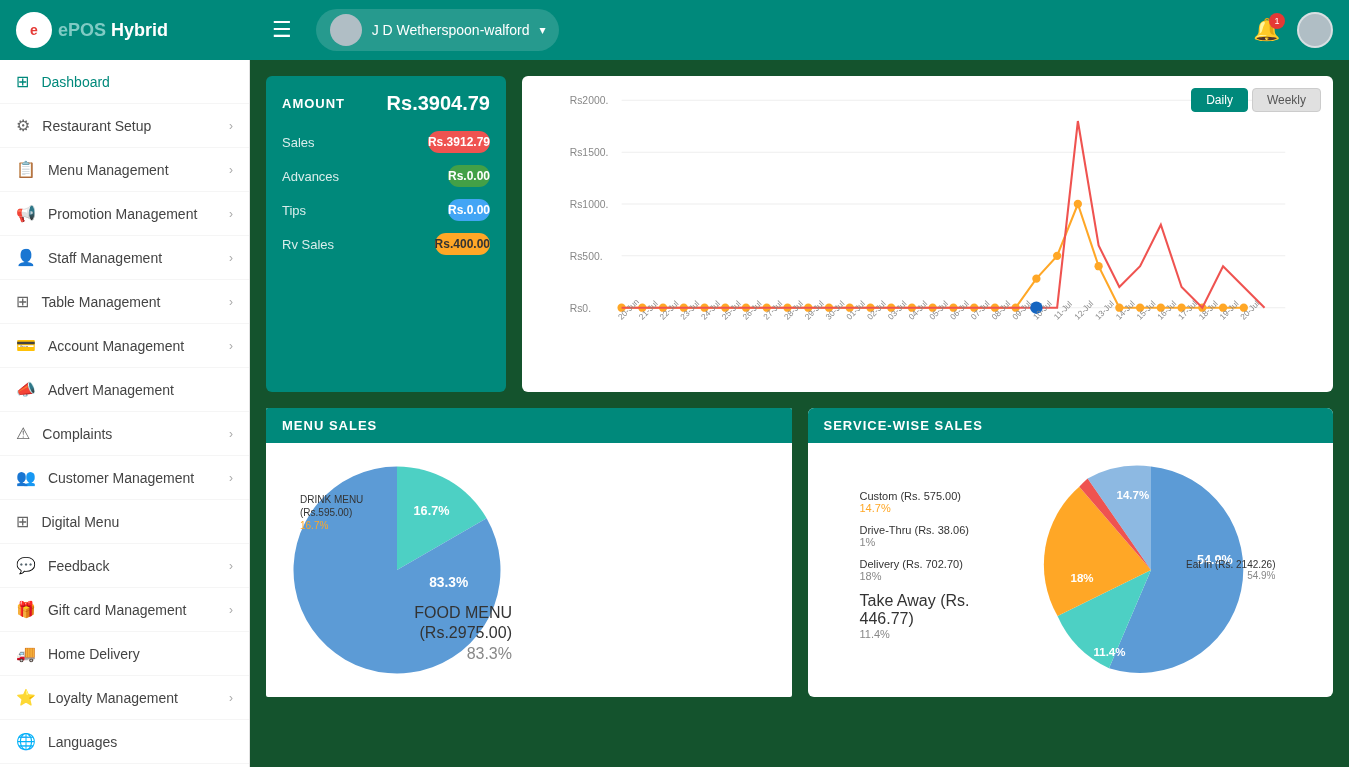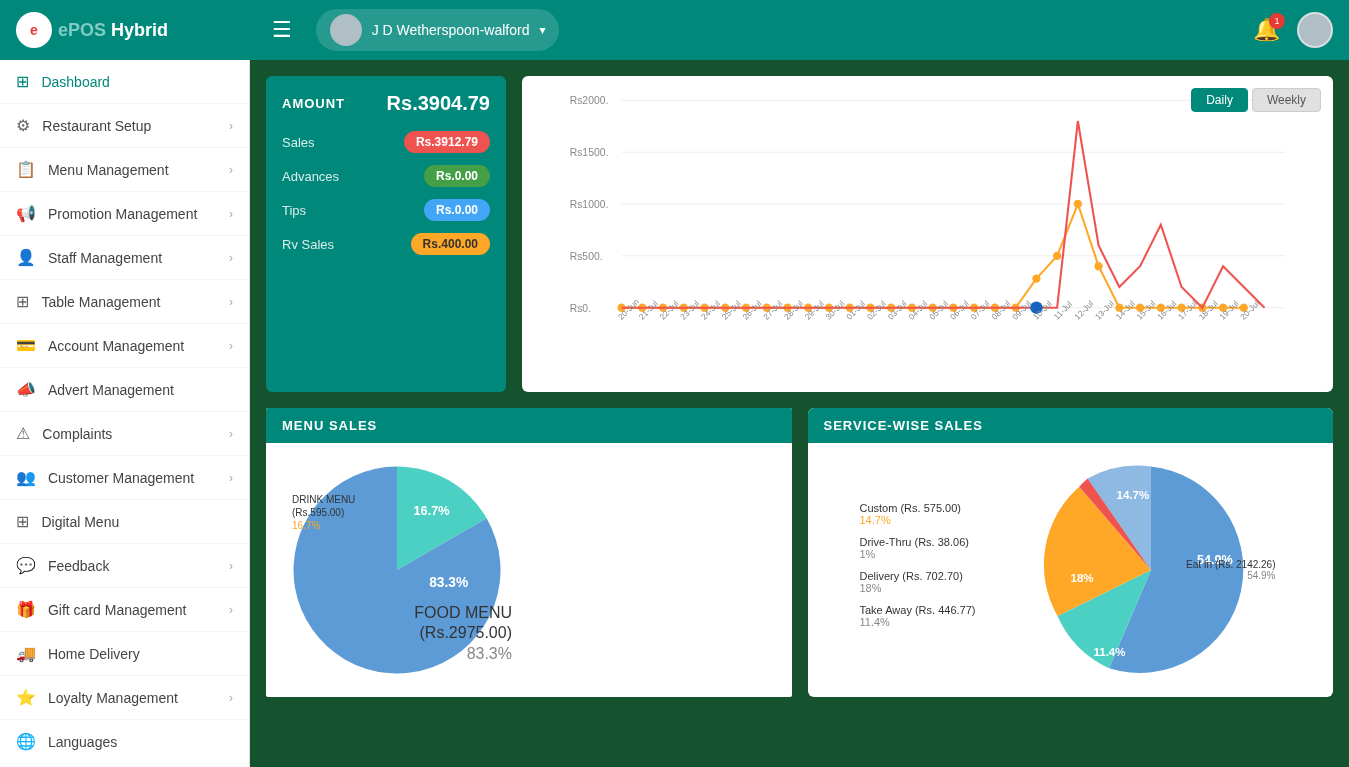--- a/index.html
+++ b/index.html
@@ -172,21 +172,21 @@
     }
     .amount-row {
       display: flex;
       justify-content: space-between;
       align-items: center;
       margin-bottom: 12px;
     }
     .amount-label { color: rgba(255,255,255,0.85); font-size: 13px; }
     .amount-badge {
       border-radius: 12px;
-      padding: 4px 12px;
+      padding: 4px 0;
       font-size: 12px;
       font-weight: bold;
       color: white;
     }
     .badge-red { background: #ef5350; }
     .badge-green { background: #43a047; }
     .badge-blue { background: #42a5f5; }
     .badge-purple { background: #7e57c2; }
     .badge-orange { background: #ffa726; color: #333; }
 
@@ -557,21 +557,21 @@
             <svg viewBox="0 0 200 200" width="230" height="230">
 
               <path d="M100,100 L100,10 A90,90 0 0,1 177.94,55 Z" fill="#4dd0c4"></path>
 
               <path d="M100,100 L177.94,55 A90,90 0 1,1 100,10 Z" fill="#5c9bd6"></path>
 
               <text x="145" y="115" font-size="12" fill="white" font-weight="bold" text-anchor="middle">83.3%</text>
               <text x="130" y="52" font-size="11" fill="white" font-weight="bold" text-anchor="middle">16.7%</text>
             </svg>
             
-            <div style="position:absolute;top:38px;left:10px;font-size:10px;color:#333;line-height:1.3;">
+            <div style="position:absolute;top:38px;left:18px;font-size:10px;color:#333;line-height:1.3;">
               <div>DRINK MENU</div>
               <div>(Rs.595.00)</div>
               <div style="color:#ffa726;">16.7%</div>
             </div>
             <div style="position:absolute;bottom:20px;right:0px;font-size:16px;color:#333;line-height:1.3;text-align:right;">
               <div>FOOD MENU</div>
               <div>(Rs.2975.00)</div>
               <div style="color:#888;">83.3%</div>
             </div>
           </div>
@@ -589,21 +589,21 @@
             </div>
             <div style="margin-bottom:10px;">
               <div style="font-size:11px;color:#333;">Drive-Thru (Rs. 38.06)</div>
               <div style="font-size:11px;color:#888;">1%</div>
             </div>
             <div style="margin-bottom:10px;">
               <div style="font-size:11px;color:#333;">Delivery (Rs. 702.70)</div>
               <div style="font-size:11px;color:#888;">18%</div>
             </div>
             <div style="margin-bottom:10px;">
-              <div style="font-size:11px;color:#333;">Take Away (Rs. 446.77)</div>
+              <div style="font-size:16px;color:#333;">Take Away (Rs. 446.77)</div>
               <div style="font-size:11px;color:#888;">11.4%</div>
             </div>
           </div>
 
           <div style="position:relative; width:230px; height:230px; flex-shrink:0;">
             <svg viewBox="0 0 200 200" width="230" height="230">
 
               <path d="M100,100 L100,10 A90,90 0 1,1 63.5,185.4 Z" fill="#5c9bd6"></path>
 
               <path d="M100,100 L63.5,185.4 A90,90 0 0,1 18.7,140 Z" fill="#4dd0c4"></path>

